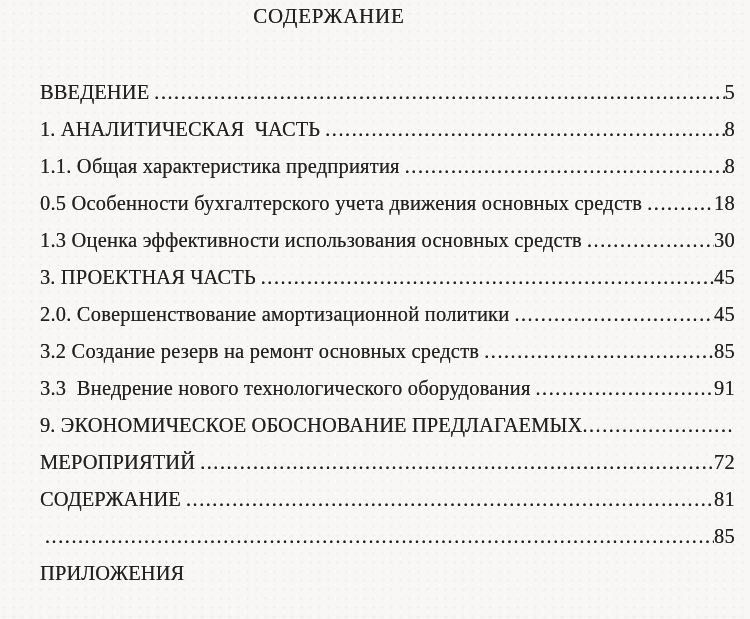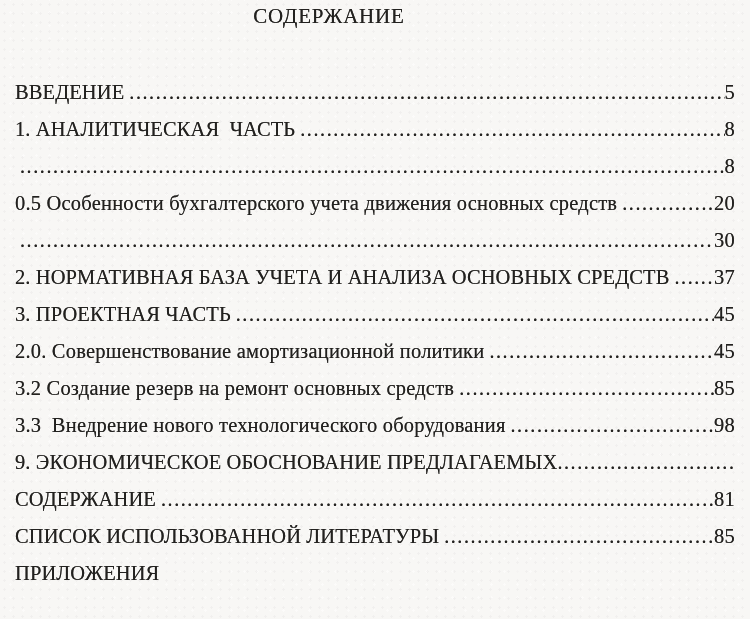--- a/index.html
+++ b/index.html
@@ -26,20 +26,21 @@
     text-shadow:0 0 0.6px rgba(35,33,30,0.75);
   }
   .toc { margin-top:45px; }
   .row {
     display:flex;
     align-items:baseline;
     height:37px;
     line-height:37px;
     font-size:20.5px;
     text-shadow:0 0 0.6px rgba(35,33,30,0.7);
+    margin-left:25px;
   }
   .row .t { white-space:pre; letter-spacing:0.2px; }
   .row.caps .t { letter-spacing:0.1px; }
   .dots {
     flex:1 1 0;
     min-width:0;
     overflow:hidden;
     white-space:nowrap;
     margin-left:5px;
     letter-spacing:1.6px;
@@ -66,40 +67,37 @@
       <span class="p">5</span>
     </div>
 
     <div class="row caps">
       <span class="t">1. АНАЛИТИЧЕСКАЯ  ЧАСТЬ</span>
       <span class="dots"></span>
       <span class="p">8</span>
     </div>
 
     <div class="row sub">
+      <span class="t">1.1. Общая характеристика предприятия</span>
       <span class="dots"></span>
       <span class="p">8</span>
     </div>
 
     <div class="row sub">
       <span class="t">0.5 Особенности бухгалтерского учета движения основных средств</span>
       <span class="dots"></span>
-      <span class="p">20</span>
+      <span class="p">18</span>
     </div>
 
     <div class="row sub">
+      <span class="t">1.3 Оценка эффективности использования основных средств</span>
       <span class="dots"></span>
       <span class="p">30</span>
     </div>
 
-    <div class="row caps">
-      <span class="t">2. НОРМАТИВНАЯ БАЗА УЧЕТА И АНАЛИЗА ОСНОВНЫХ СРЕДСТВ</span>
-      <span class="dots"></span>
-      <span class="p">37</span>
-    </div>
 
     <div class="row caps">
       <span class="t">3. ПРОЕКТНАЯ ЧАСТЬ</span>
       <span class="dots"></span>
       <span class="p">45</span>
     </div>
 
     <div class="row sub">
       <span class="t">2.0. Совершенствование амортизационной политики</span>
       <span class="dots"></span>
@@ -108,38 +106,42 @@
 
     <div class="row sub">
       <span class="t">3.2 Создание резерв на ремонт основных средств</span>
       <span class="dots"></span>
       <span class="p">85</span>
     </div>
 
     <div class="row sub">
       <span class="t">3.3  Внедрение нового технологического оборудования</span>
       <span class="dots"></span>
-      <span class="p">98</span>
+      <span class="p">91</span>
     </div>
 
     <div class="row caps tight">
       <span class="t">9. ЭКОНОМИЧЕСКОЕ ОБОСНОВАНИЕ ПРЕДЛАГАЕМЫХ</span>
       <span class="dots"></span>
       <span class="p"></span>
     </div>
 
+    <div class="row caps">
+      <span class="t">МЕРОПРИЯТИЙ</span>
+      <span class="dots"></span>
+      <span class="p">72</span>
+    </div>
 
     <div class="row caps">
       <span class="t">СОДЕРЖАНИЕ</span>
       <span class="dots"></span>
       <span class="p">81</span>
     </div>
 
     <div class="row caps">
-      <span class="t">СПИСОК ИСПОЛЬЗОВАННОЙ ЛИТЕРАТУРЫ</span>
       <span class="dots"></span>
       <span class="p">85</span>
     </div>
 
     <div class="row caps no-dots">
       <span class="t">ПРИЛОЖЕНИЯ</span>
       <span class="dots"></span>
       <span class="p"></span>
     </div>
 

